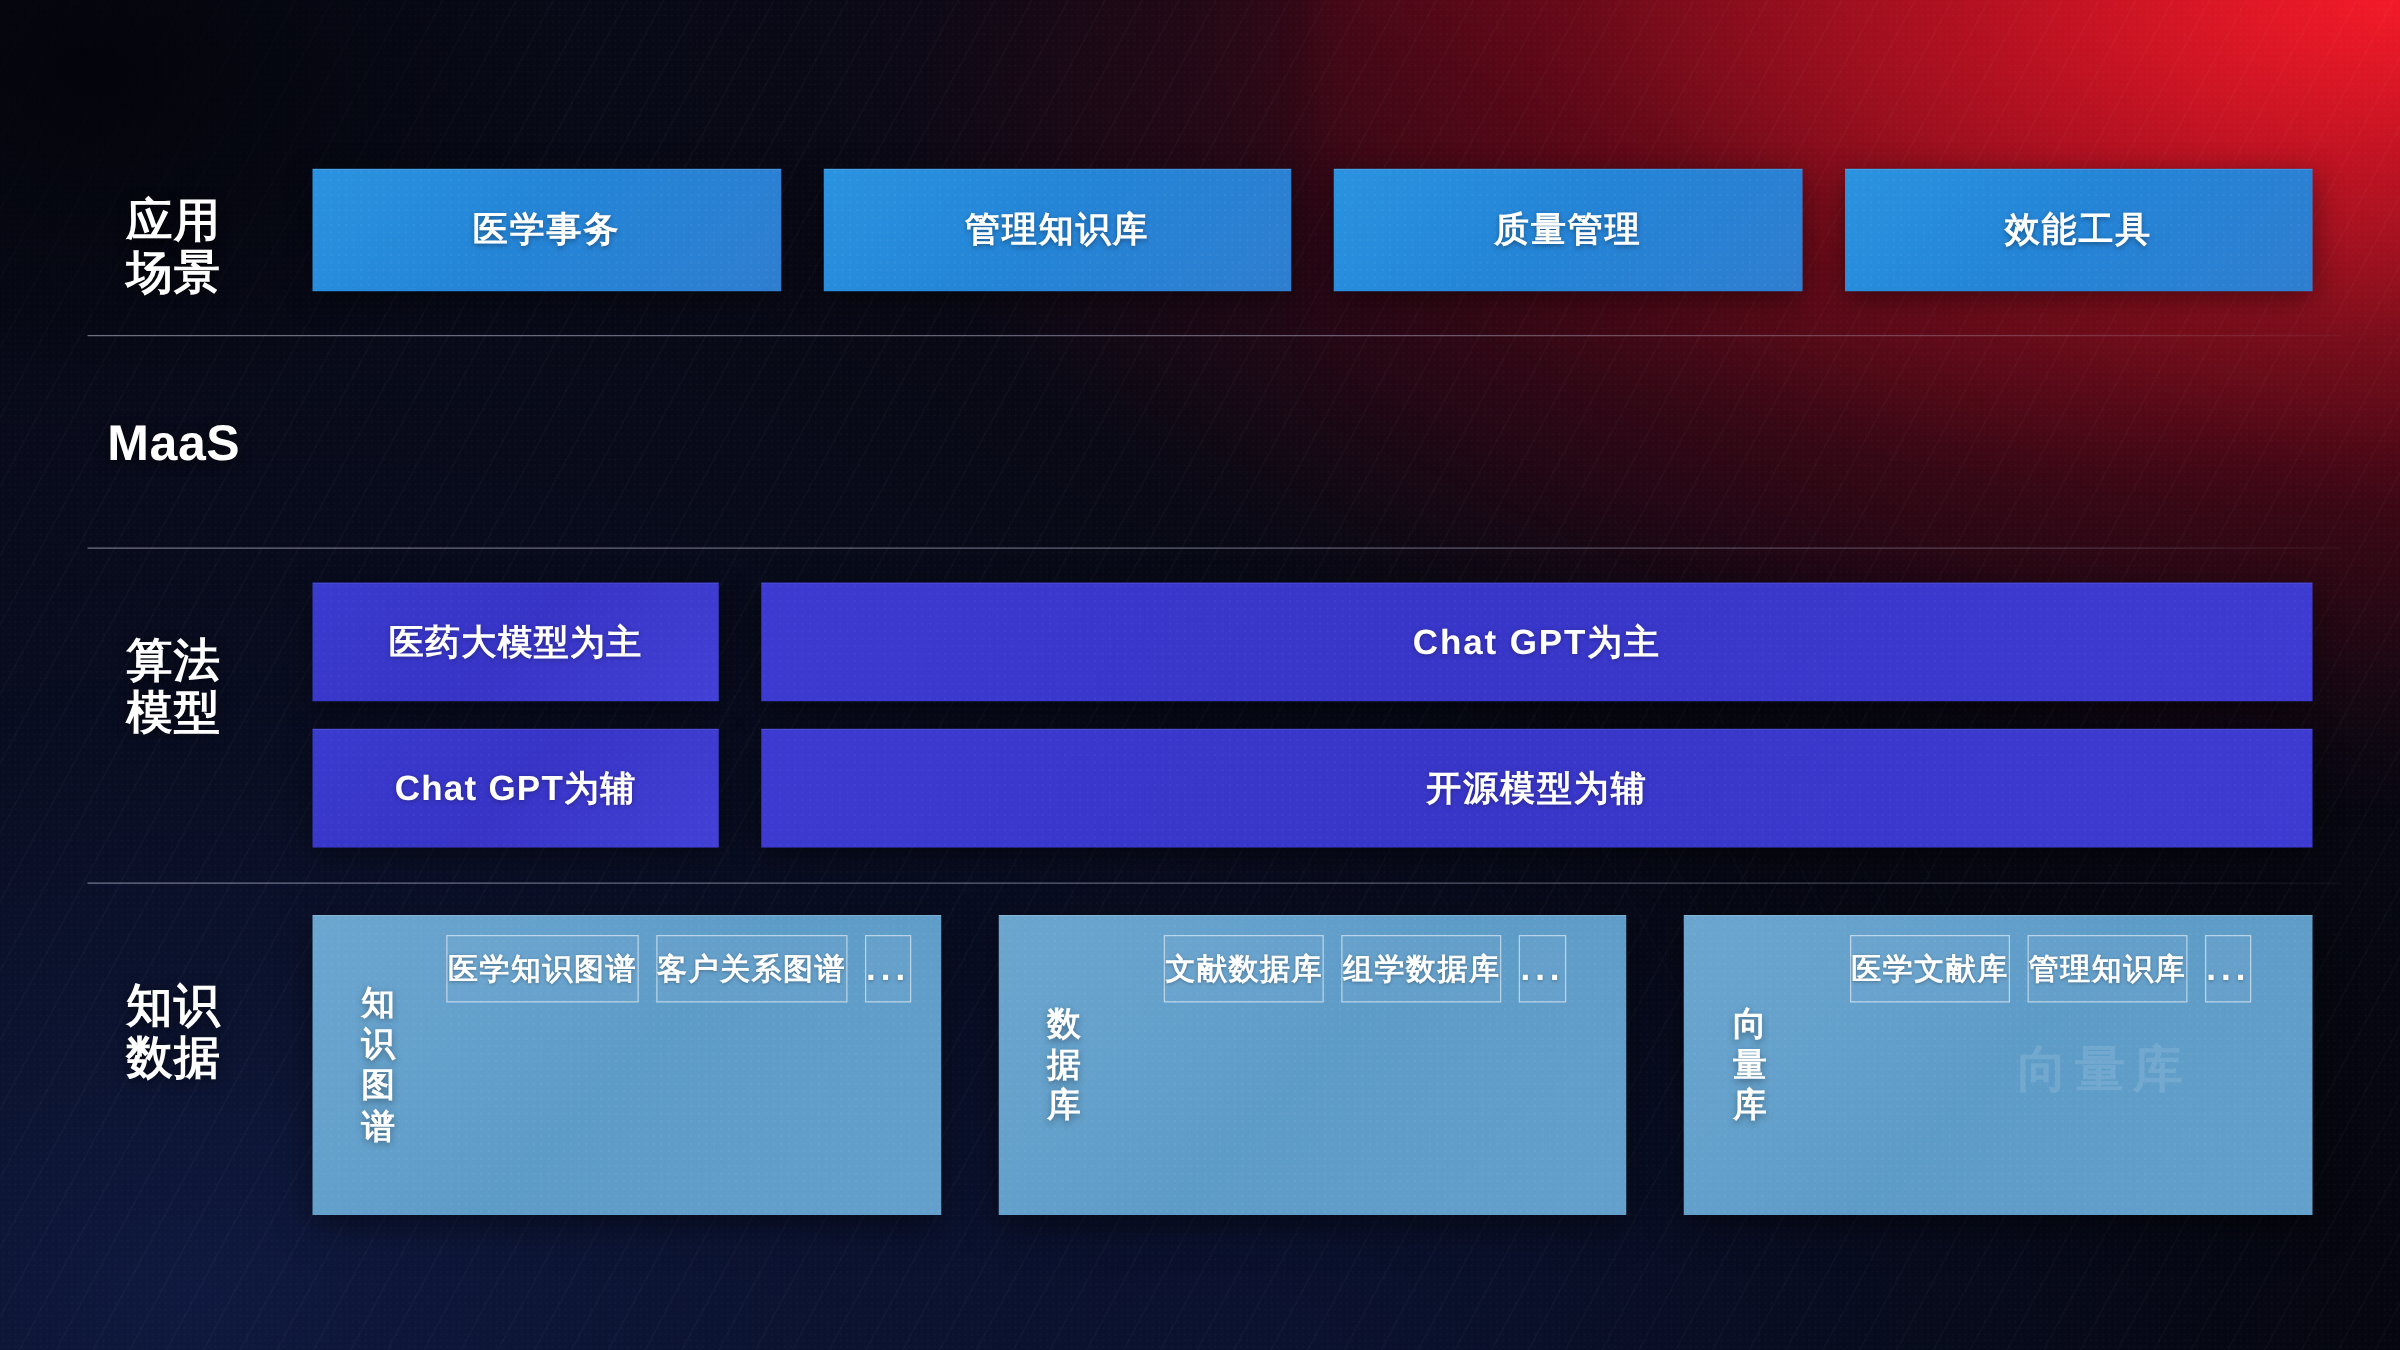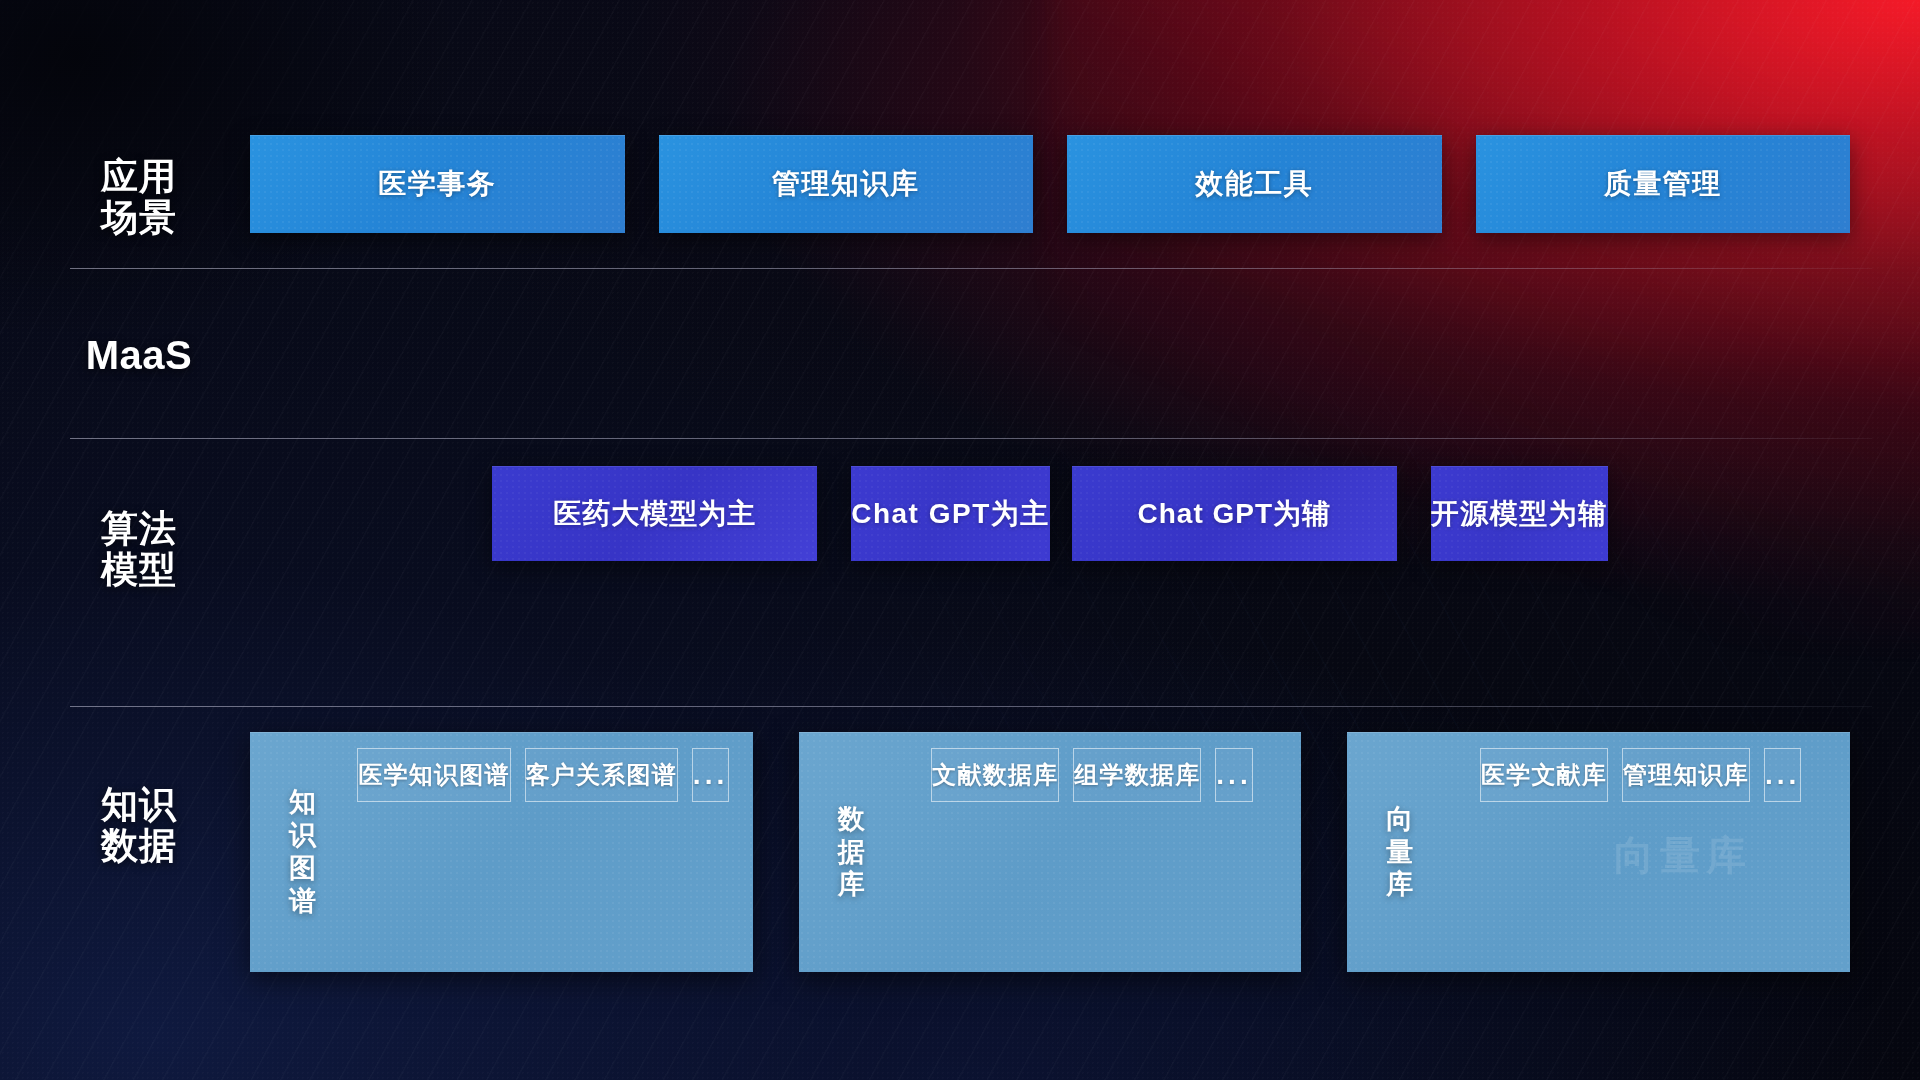--- a/index.html
+++ b/index.html
@@ -79,21 +79,21 @@
       color:#fff;font-size:29px;font-weight:700;letter-spacing:1.5px;
       box-shadow:0 6px 26px rgba(90,40,180,.45), inset 0 1px 0 rgba(255,255,255,.14);
       position:relative;overflow:hidden;}
   .maas-left::after,.maas-right::after{content:"";position:absolute;inset:0;
       background-image:radial-gradient(rgba(255,255,255,0.09) 1px, transparent 1px);
       background-size:6px 6px;opacity:.5;pointer-events:none;}
   .maas-left span,.maas-right span{position:relative;z-index:2;text-shadow:0 1px 4px rgba(0,0,0,.30);}
 
   
   .algorow{position:absolute;left:250px;top:466px;width:1600px;height:212px;
-      display:flex;flex-direction:row;gap:22px;justify-content:center;}
+      display:flex;flex-direction:column;gap:22px;justify-content:center;}
   .algoline{display:flex;gap:34px;height:95px;}
   .algo-left{width:325px;display:flex;align-items:center;justify-content:center;
       background:linear-gradient(135deg,#3a3bcf 0%,#3734c6 50%,#4340d6 100%);
       color:#fff;font-size:28px;font-weight:700;letter-spacing:1px;
       box-shadow:0 6px 22px rgba(0,0,0,.45), inset 0 1px 0 rgba(255,255,255,.10);
       position:relative;overflow:hidden;}
   .algo-right{flex:1;display:flex;align-items:center;justify-content:center;
       background:linear-gradient(110deg,#3c3ad0 0%,#3836c8 45%,#3e3bd2 100%);
       color:#fff;font-size:28px;font-weight:700;letter-spacing:1.5px;
       box-shadow:0 6px 22px rgba(0,0,0,.45), inset 0 1px 0 rgba(255,255,255,.10);
@@ -153,24 +153,24 @@
       <span class="ln">场景</span>
     </div>
     <div class="appsrow">
       <div class="appbox">
         <span>医学事务</span>
         </div>
       <div class="appbox">
         <span>管理知识库</span>
         </div>
       <div class="appbox">
+        <span>质量管理</span>
+        </div>
+      <div class="appbox">
         <span>效能工具</span>
-        </div>
-      <div class="appbox">
-        <span>质量管理</span>
         </div>
     </div>
 
     <div class="rowlabel en lbl-maas">
       <span class="ln">MaaS</span>
     </div>
 
     <div class="rowlabel cn lbl-algo">
       <span class="ln">算法</span>
       <span class="ln">模型</span>

